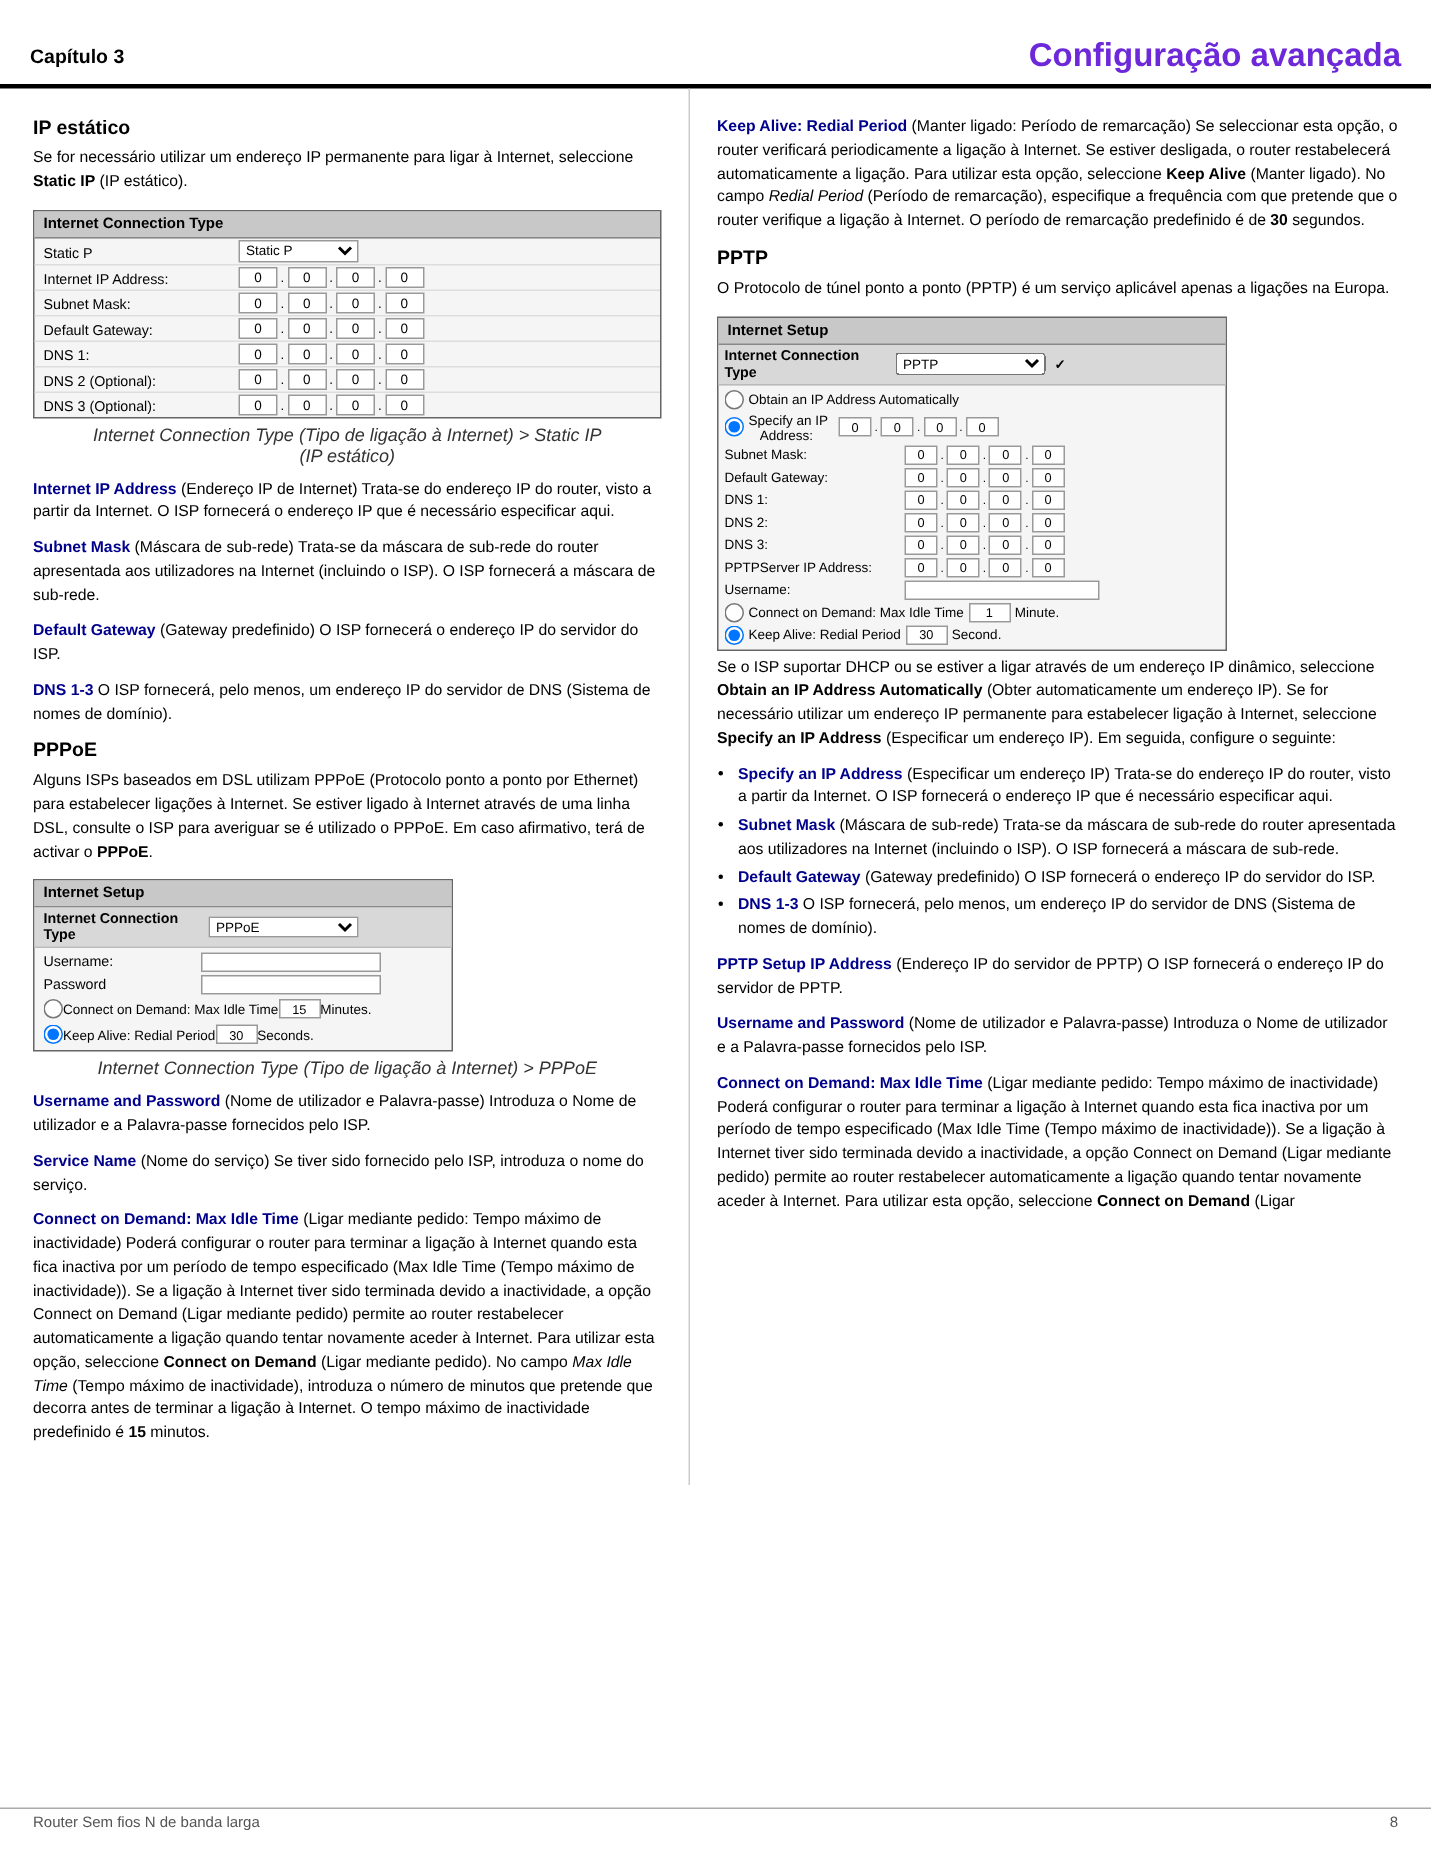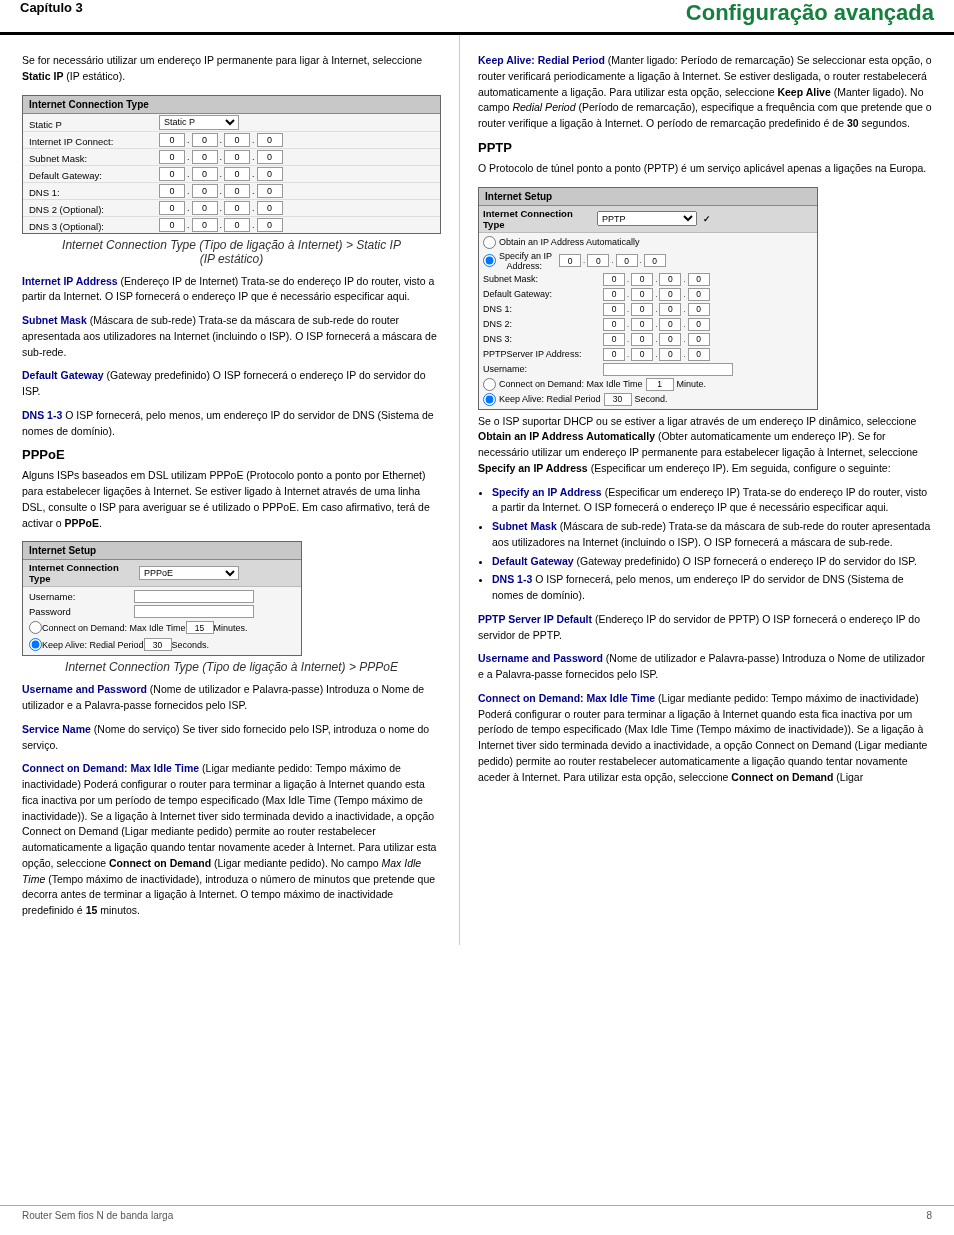--- a/index.html
+++ b/index.html
@@ -16,33 +16,34 @@
       width: 954px;
       min-height: 1235px;
       position: relative;
       padding: 0;
     }
 
     
     .header {
       display: flex;
       justify-content: space-between;
-      padding: 0 20px 6px 20px;
+      align-items: center;
+      padding: 24px 20px 6px 20px;
       border-bottom: 3px solid #000;
       background: #fff;
     }
     .header-chapter {
       font-size: 13px;
       font-weight: bold;
       color: #000;
     }
     .header-title {
       font-size: 22px;
       font-weight: bold;
-      color: #15803d;
+      color: #6d28d9;
     }
 
     
     .content {
       display: flex;
       gap: 0;
     }
     .col-left {
       width: 460px;
       padding: 18px 18px 18px 22px;
@@ -290,32 +291,33 @@
   <div class="header">
     <span class="header-chapter">Capítulo 3</span>
     <span class="header-title">Configuração avançada</span>
   </div>
 
   <div class="content">
 
     <div class="col-left">
 
       <div>
+        <div class="section-heading">IP estático</div>
         <div class="body-text">
           Se for necessário utilizar um endereço IP permanente para ligar à Internet, seleccione <b>Static IP</b> (IP estático).
         </div>
 
         <div class="figure-box">
           <div class="figure-title-row">Internet Connection Type</div>
           <div class="figure-row">
             <span class="figure-label">Static P</span>
             <select class="pppoe-dropdown" style="width:80px; height:15px; font-size:9px;"><option>Static P</option></select>
           </div>
           <div class="figure-row">
-            <span class="figure-label">Internet IP Connect:</span>
+            <span class="figure-label">Internet IP Address:</span>
             <div class="figure-input-group">
               <input class="figure-input" value="0" style="">
               <span class="figure-dot">.</span>
               <input class="figure-input" value="0" style="">
               <span class="figure-dot">.</span>
               <input class="figure-input" value="0" style="">
               <span class="figure-dot">.</span>
               <input class="figure-input" value="0" style="">
             </div>
           </div>
@@ -597,21 +599,21 @@
           </li>
           <li>
             <span class="blue-bold">Default Gateway</span> (Gateway predefinido) O ISP fornecerá o endereço IP do servidor do ISP.
           </li>
           <li>
             <span class="blue-bold">DNS 1-3</span> O ISP fornecerá, pelo menos, um endereço IP do servidor de DNS (Sistema de nomes de domínio).
           </li>
         </ul>
 
         <div class="body-text">
-          <span class="blue-bold">PPTP Server IP Default</span> (Endereço IP do servidor de PPTP) O ISP fornecerá o endereço IP do servidor de PPTP.
+          <span class="blue-bold">PPTP Setup IP Address</span> (Endereço IP do servidor de PPTP) O ISP fornecerá o endereço IP do servidor de PPTP.
         </div>
         <div class="body-text">
           <span class="blue-bold">Username and Password</span> (Nome de utilizador e Palavra-passe) Introduza o Nome de utilizador e a Palavra-passe fornecidos pelo ISP.
         </div>
         <div class="body-text">
           <span class="blue-bold">Connect on Demand: Max Idle Time</span> (Ligar mediante pedido: Tempo máximo de inactividade) Poderá configurar o router para terminar a ligação à Internet quando esta fica inactiva por um período de tempo especificado (Max Idle Time (Tempo máximo de inactividade)). Se a ligação à Internet tiver sido terminada devido a inactividade, a opção Connect on Demand (Ligar mediante pedido) permite ao router restabelecer automaticamente a ligação quando tentar novamente aceder à Internet. Para utilizar esta opção, seleccione <b>Connect on Demand</b> (Ligar
         </div>
       </div>
 
     </div>

